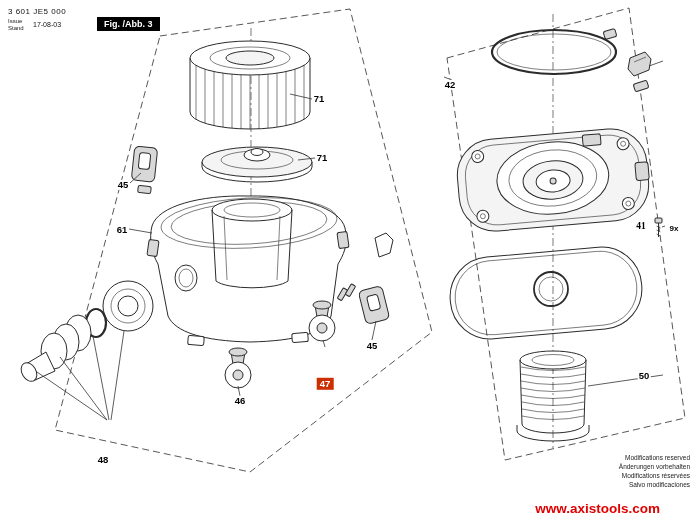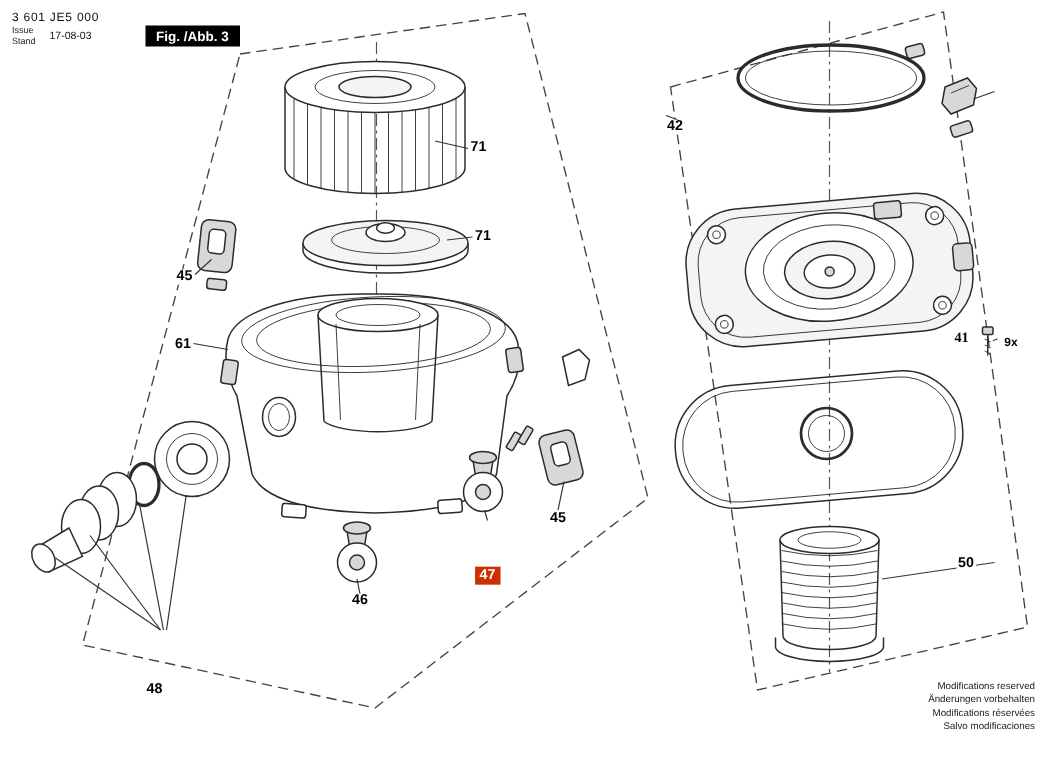--- a/index.html
+++ b/index.html
@@ -270,14 +270,15 @@
       <div class="callout" style="left: 641px; top: 226px; font-family: Liberation Serif, serif;">41</div>
       <div class="callout" style="left: 644px; top: 376px;">50</div>
     </div>
 
   <div class="notes">
     <div>Modifications reserved</div>
     <div>Änderungen vorbehalten</div>
     <div>Modifications réservées</div>
     <div>Salvo modificaciones</div>
   </div>
+  <div class="website" style="color: rgb(224, 0, 0);">www.axistools.com</div>
 
 </div>
 
 </body></html>

